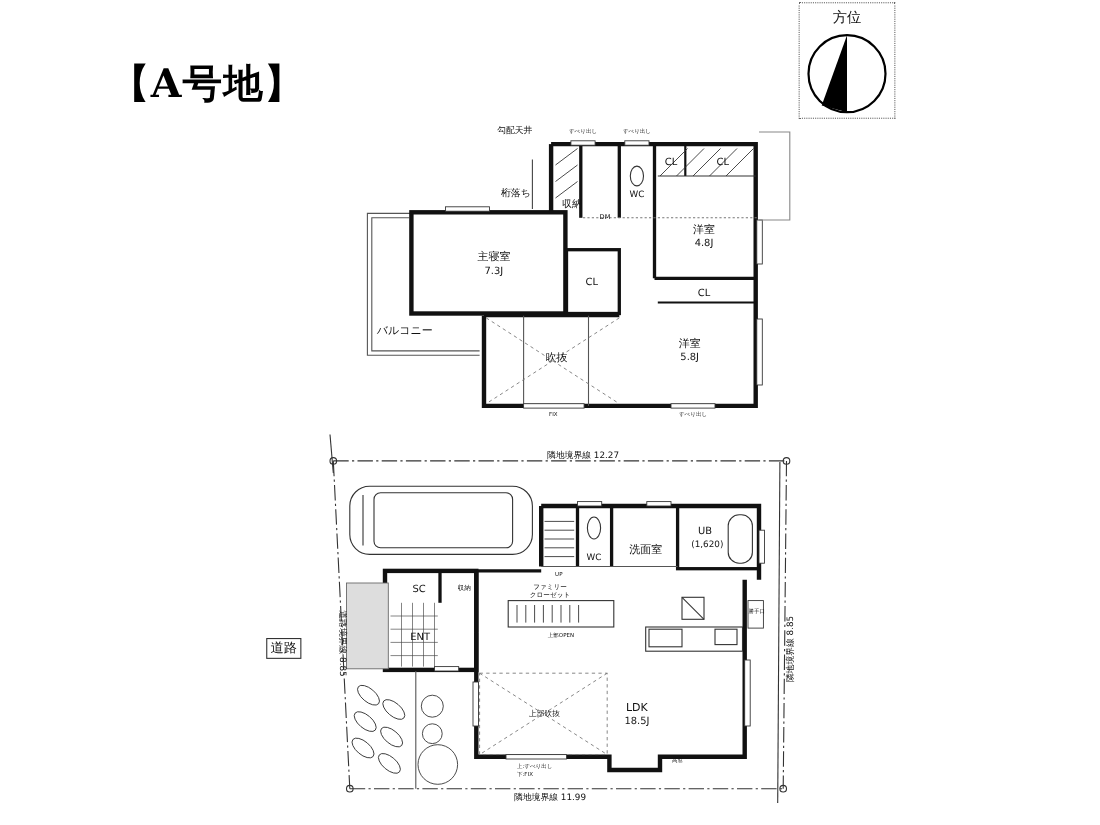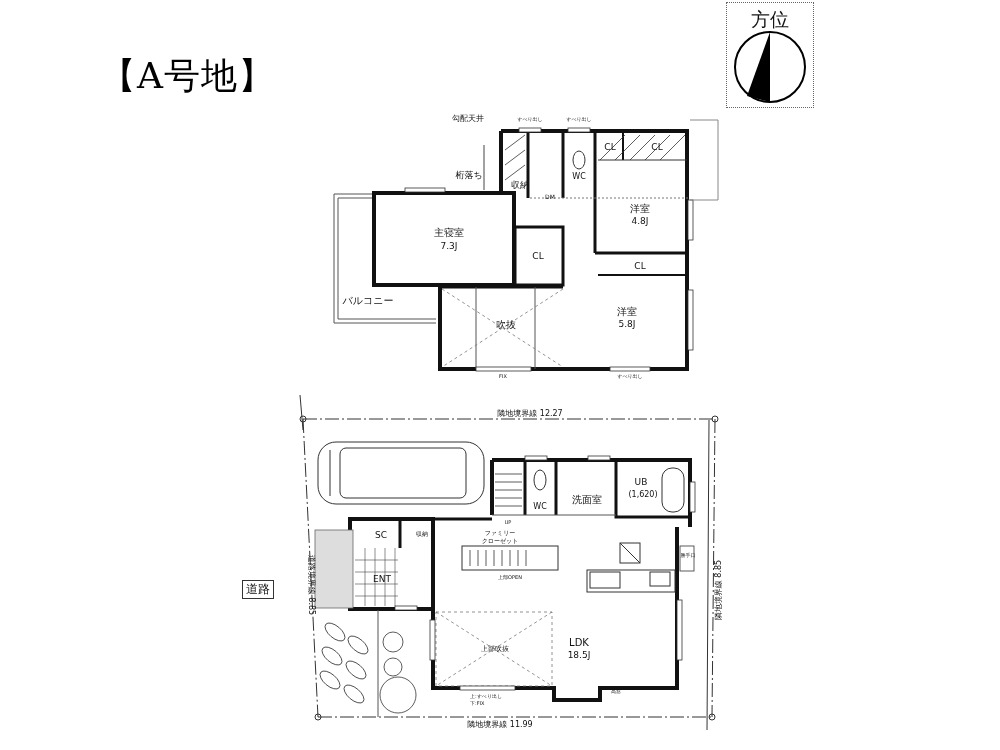--- a/index.html
+++ b/index.html
@@ -1,19 +1,19 @@
 <!DOCTYPE html>
 <html><head>
 <meta charset="utf-8">
 <style>
   html, body { margin:0; padding:0; background:#ffffff; }
   body { width:1000px; height:750px; position:relative; overflow:hidden; font-family:"DejaVu Serif", serif; color:#111; }
-  .title { position:absolute; left:100px; top:52px; font-size:36px; font-weight:normal; letter-spacing:1px; font-family:"DejaVu Serif", serif; color:#000; }
+  .title { position:absolute; left:100px; top:52px; font-size:36px; font-weight:bold; letter-spacing:1px; font-family:"DejaVu Serif", serif; color:#000; }
   .compass { position:absolute; left:726px; top:2px; width:88px; height:106px; border:1.5px dotted #666; box-sizing:border-box; background:#fff; }
-  .compass-label { position:absolute; top:4px; left:0; width:100%; text-align:center; font-size:19px; font-family:"DejaVu Sans", sans-serif; }
+  .compass-label { position:absolute; top:4px; left:0; width:100%; text-align:center; font-size:13px; font-family:"DejaVu Sans", sans-serif; }
   .compass svg { position:absolute; left:3px; top:26px; }
   .road-label { position:absolute; left:242px; top:580px; font-size:12px; border:1px solid #333; padding:0 3px; font-family:"DejaVu Sans", sans-serif; background:#fff; }
   svg.plan { position:absolute; left:0; top:0; }
   .t { font-family:"DejaVu Sans", sans-serif; fill:#111; }
 </style>
 </head>
 <body>
 
 <div class="title">【A号地】</div>
 

